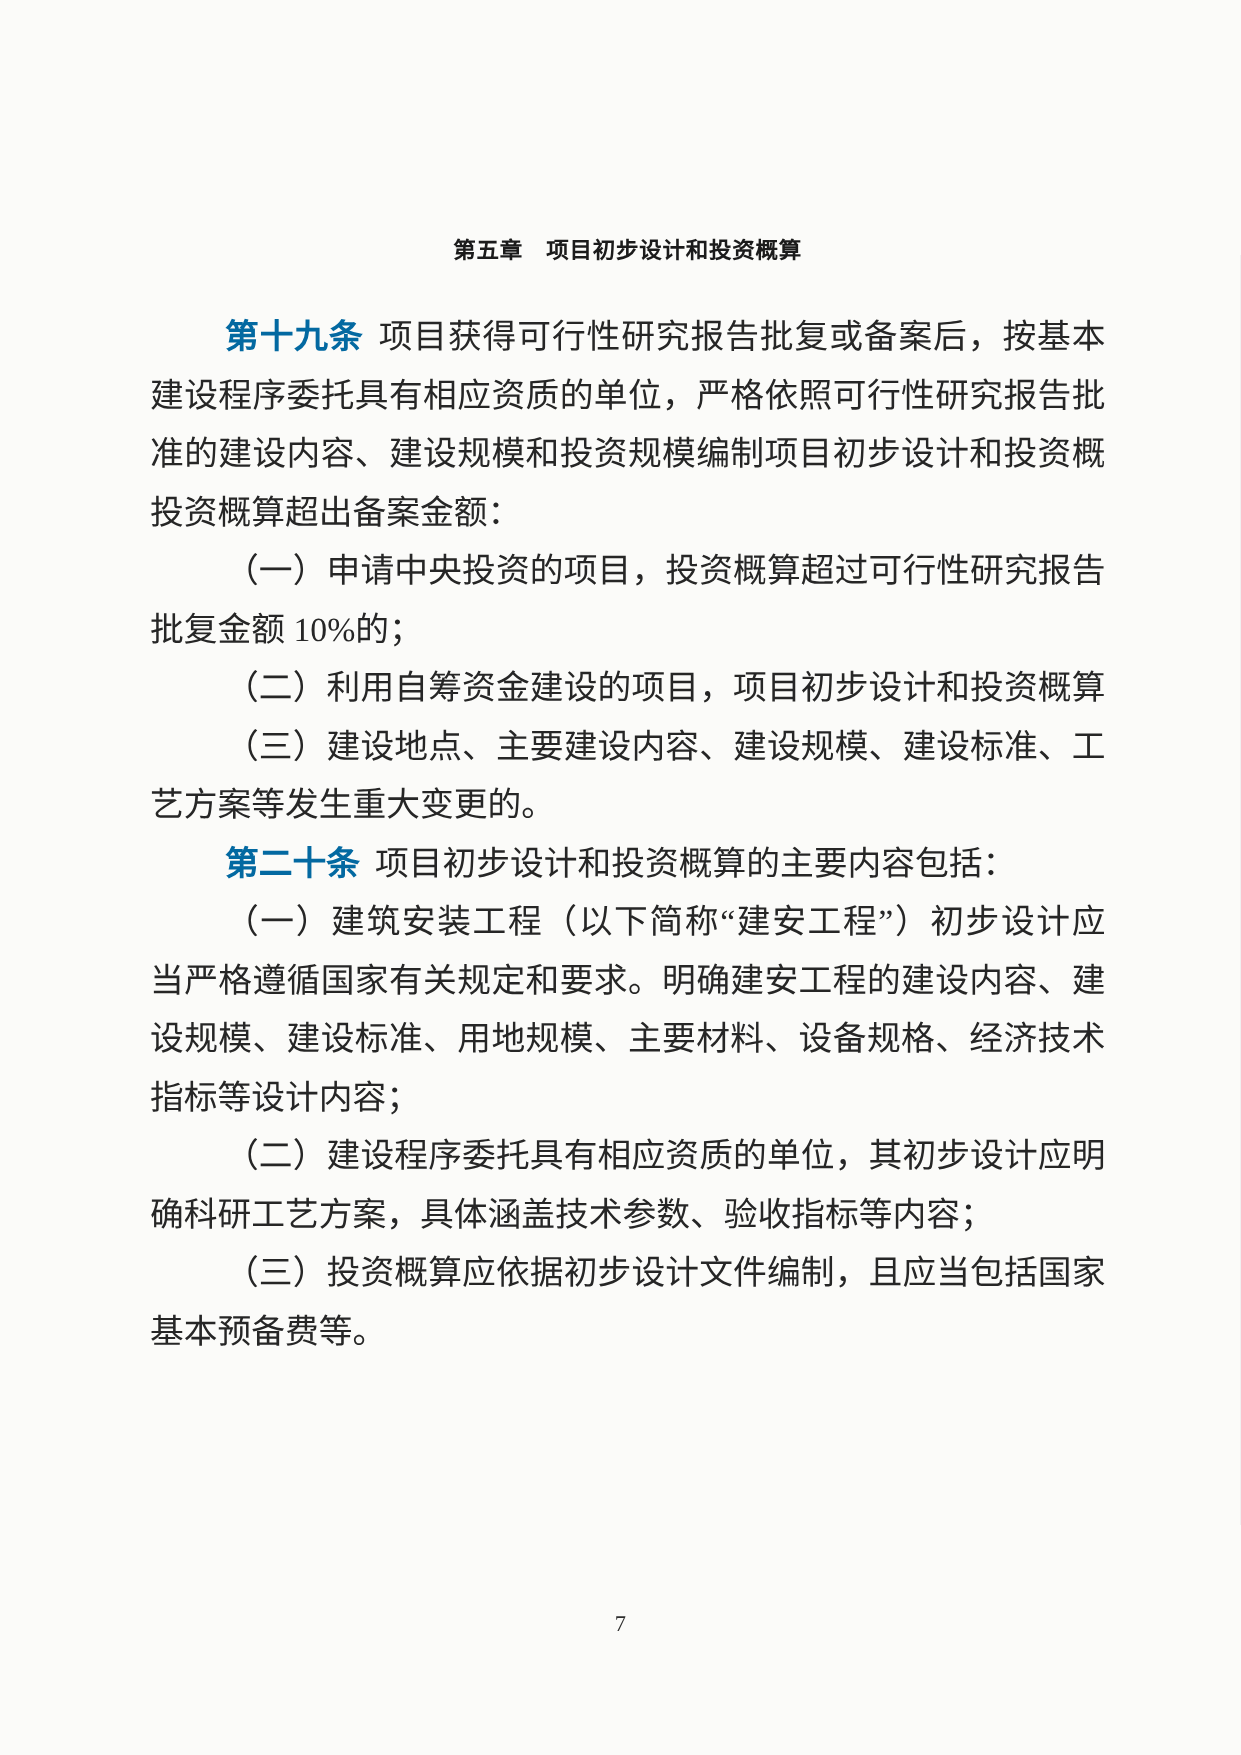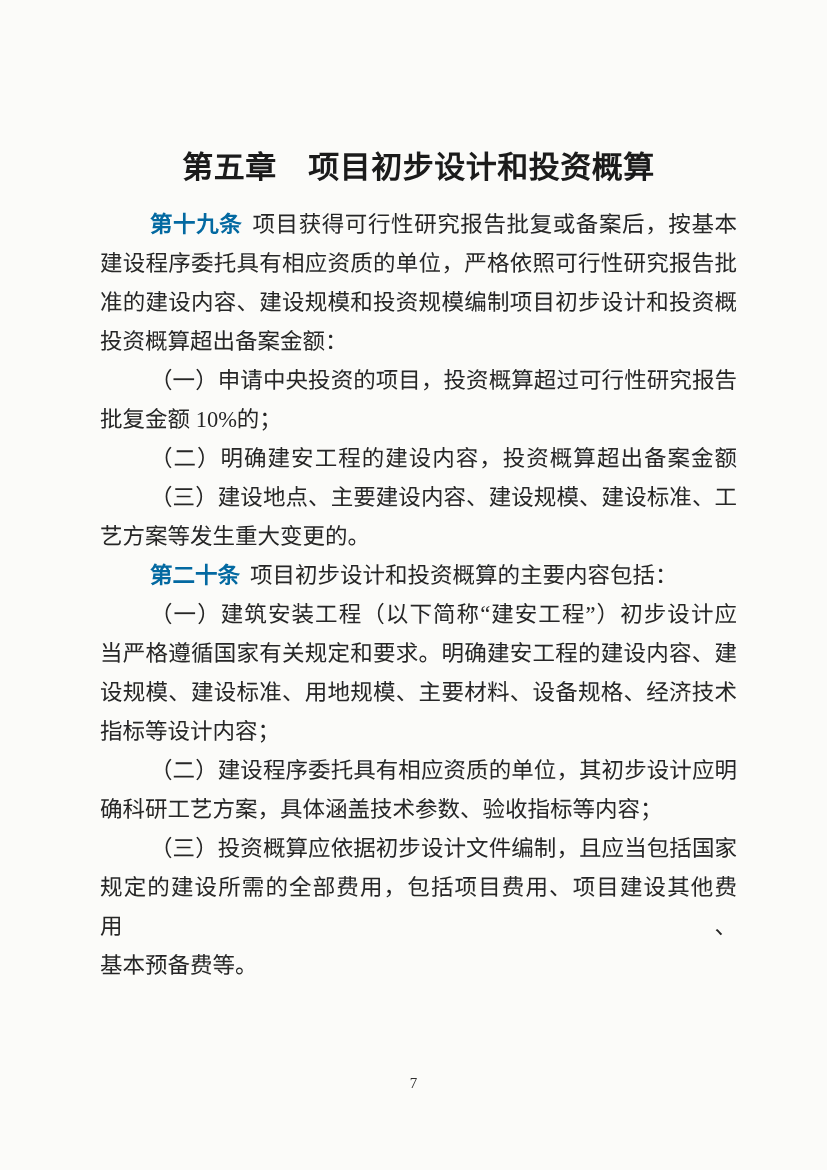--- a/index.html
+++ b/index.html
@@ -19,21 +19,21 @@
   }
   .content {
     position: absolute;
     left: 100px;
     top: 148px;
     width: 637px;
   }
   .chapter-title {
     font-family: "Liberation Sans", "DejaVu Sans", sans-serif;
     font-weight: 700;
-    font-size: 31px;
+    font-size: 15px;
     line-height: 39px;
     text-align: center;
     letter-spacing: 0.5px;
     color: #1b1b1b;
     margin: 0 0 18px 0;
   }
   .doc-body {
     font-size: 22.5px;
     line-height: 39px;
   }
@@ -73,42 +73,41 @@
           <div class="line first"><b class="prefix">第十九条</b>项目获得可行性研究报告批复或备案后，按基本</div>
           <div class="line">建设程序委托具有相应资质的单位，严格依照可行性研究报告批</div>
           <div class="line">准的建设内容、建设规模和投资规模编制项目初步设计和投资概</div>
           <div class="line last">投资概算超出备案金额：</div>
         </div>
         <div class="para">
           <div class="line first">（一）申请中央投资的项目，投资概算超过可行性研究报告</div>
           <div class="line last">批复金额 10%的；</div>
         </div>
         <div class="para">
-          <div class="line first">（二）明确建安工程的建设内容，投资概算超出备案金额</div>
+          <div class="line first">（二）利用自筹资金建设的项目，项目初步设计和投资概算</div>
         </div>
         <div class="para">
           <div class="line first">（三）建设地点、主要建设内容、建设规模、建设标准、工</div>
           <div class="line last">艺方案等发生重大变更的。</div>
         </div>
         <div class="para">
           <div class="line first last"><b class="prefix">第二十条</b>项目初步设计和投资概算的主要内容包括：</div>
         </div>
         <div class="para">
           <div class="line first">（一）建筑安装工程（以下简称“建安工程”）初步设计应</div>
           <div class="line">当严格遵循国家有关规定和要求。明确建安工程的建设内容、建</div>
           <div class="line">设规模、建设标准、用地规模、主要材料、设备规格、经济技术</div>
           <div class="line last">指标等设计内容；</div>
         </div>
         <div class="para">
           <div class="line first">（二）建设程序委托具有相应资质的单位，其初步设计应明</div>
           <div class="line last">确科研工艺方案，具体涵盖技术参数、验收指标等内容；</div>
         </div>
         <div class="para">
           <div class="line first">（三）投资概算应依据初步设计文件编制，且应当包括国家</div>
-          <div class="line">规定的建设所需的全部费用，包括项目费用、项目建设其他费用、</div>
           <div class="line last">基本预备费等。</div>
         </div>
       </div>
   </div>
   <div class="page-footer">
     <span>7</span>
   </div>
 </div>
 
 </body></html>

